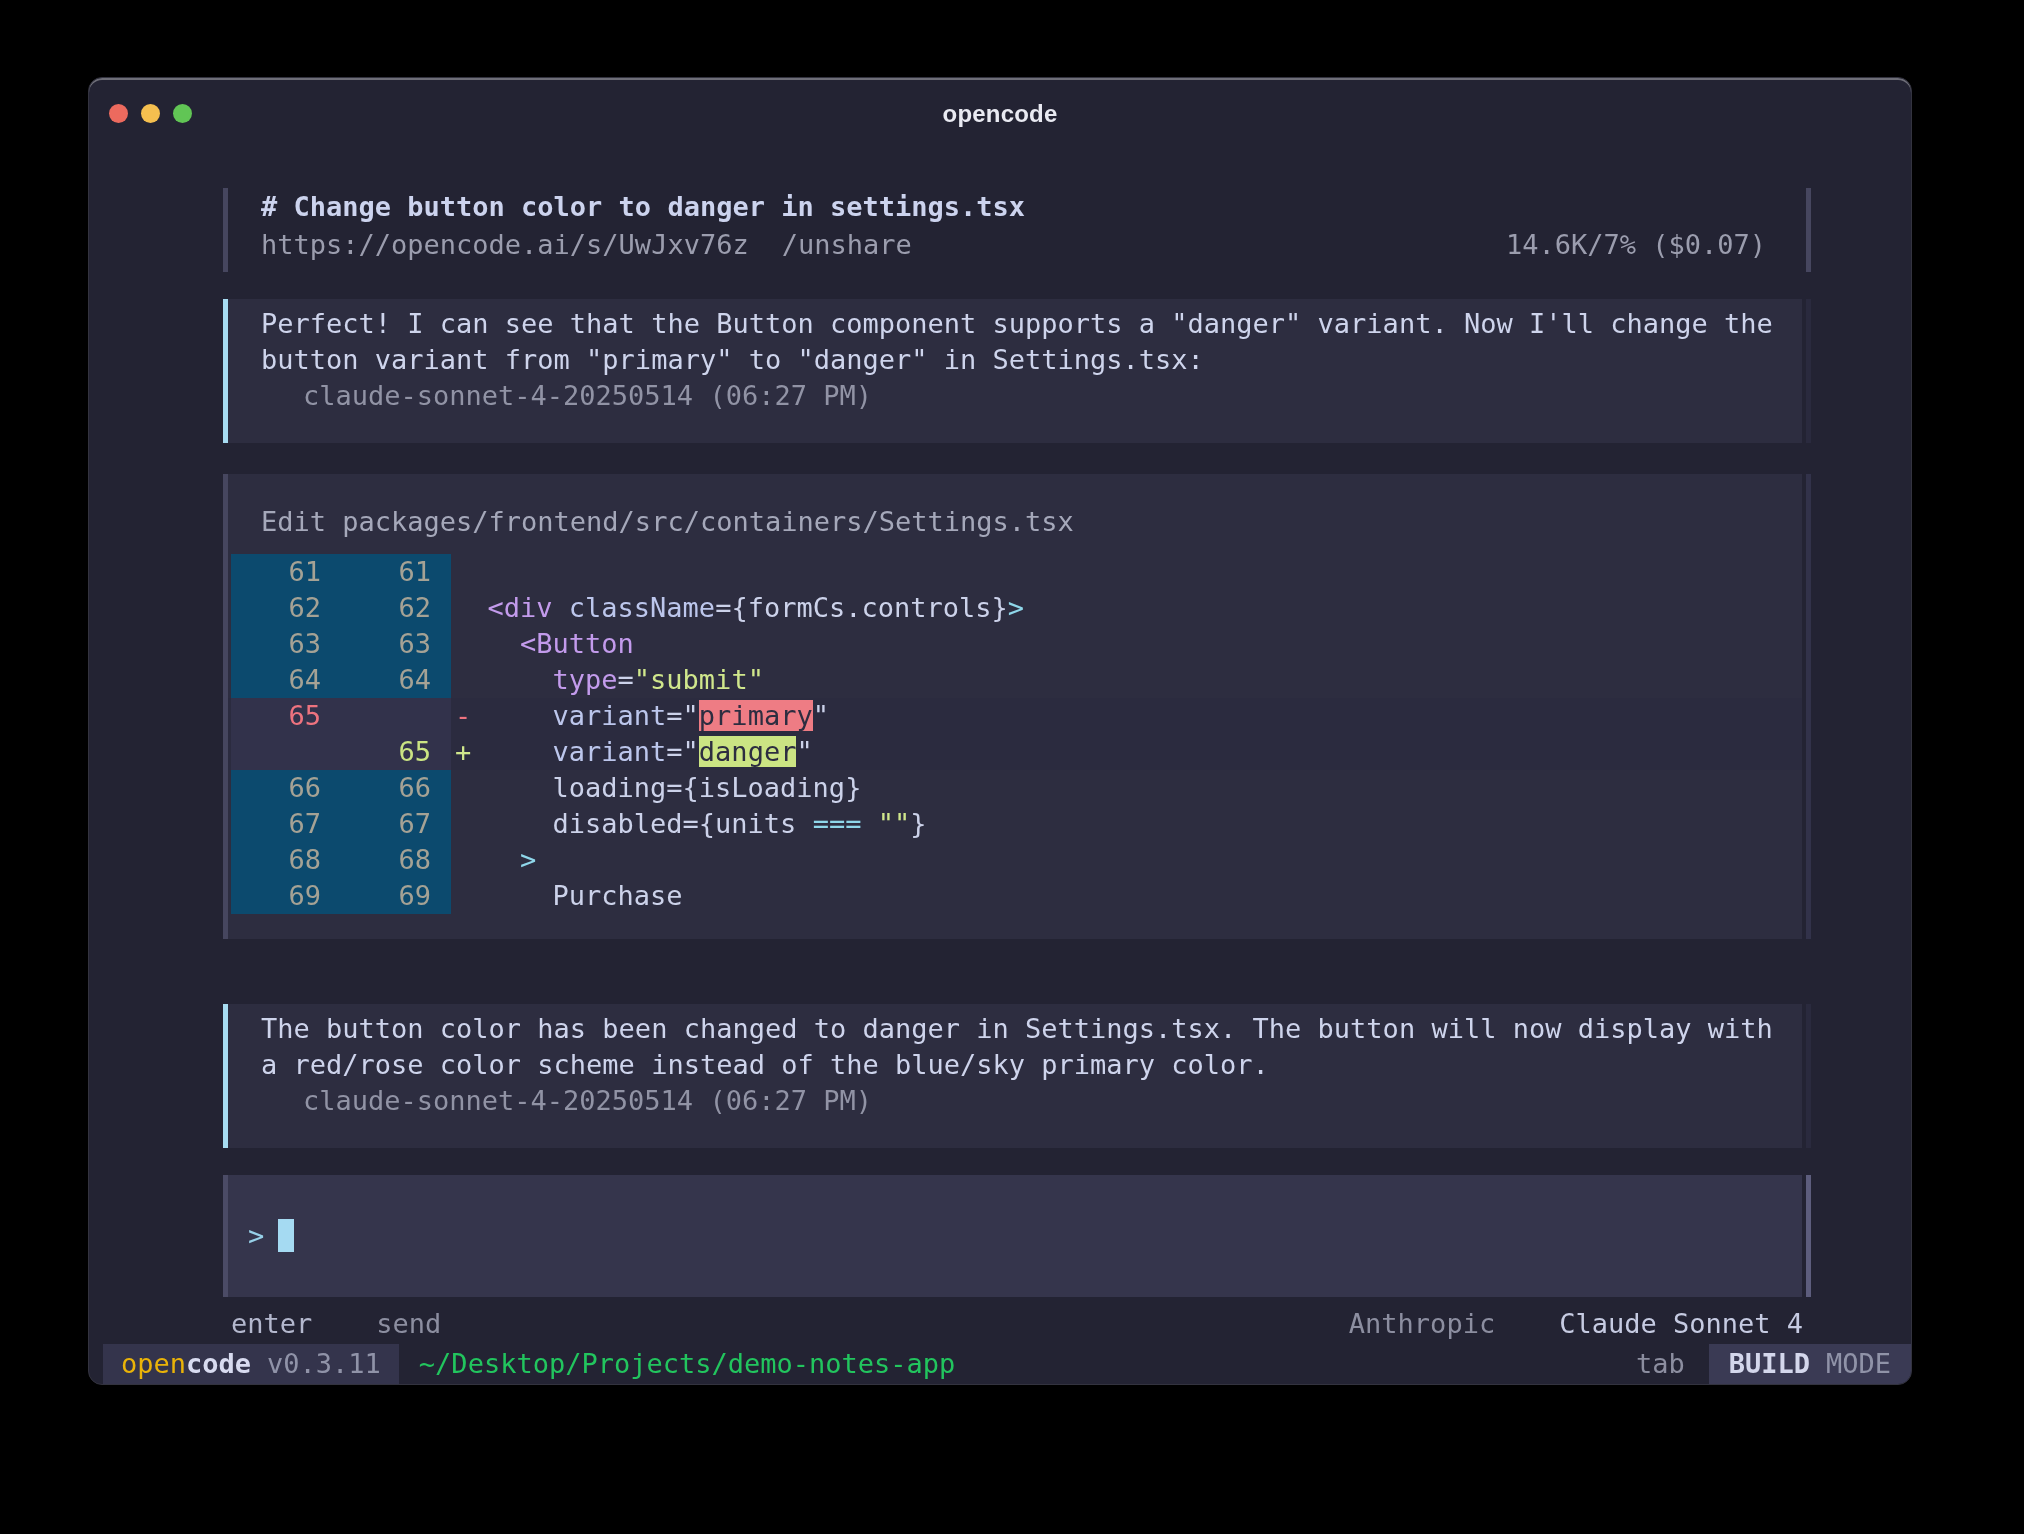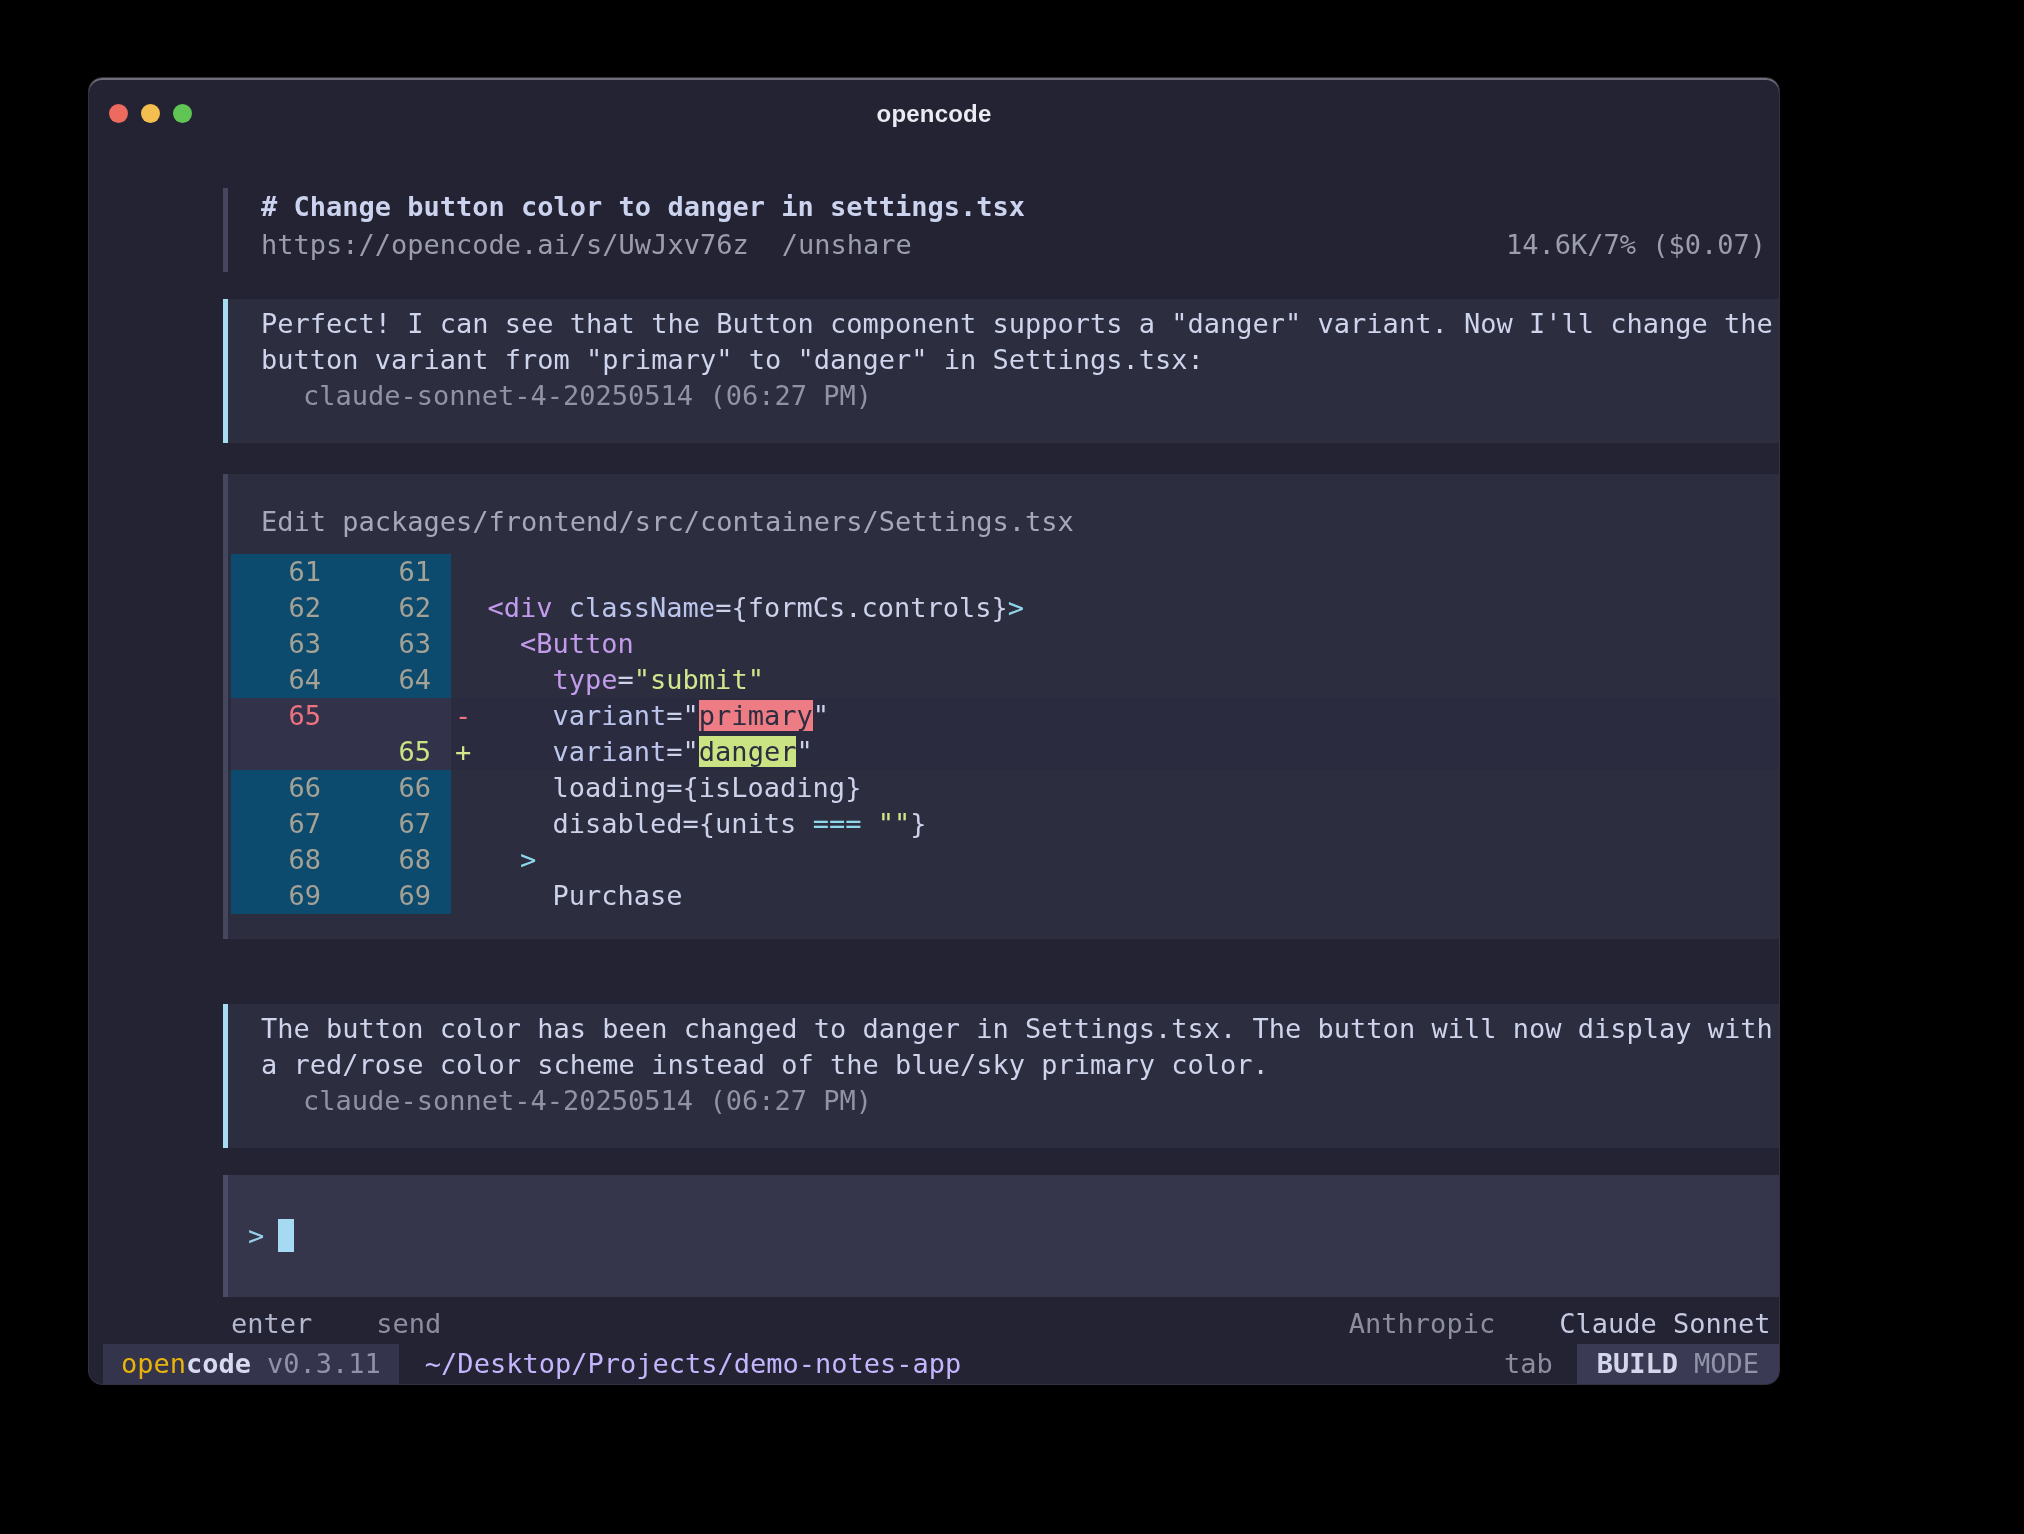--- a/index.html
+++ b/index.html
@@ -4,21 +4,21 @@
 <style>
   * { box-sizing: border-box; }
   html,body { margin:0; padding:0; background:#000; }
   body {
     width:2024px; height:1534px; position:relative;
     font-family:"DejaVu Sans Mono", monospace;
     font-size:27px; color:#ccd2ea;
     -webkit-font-smoothing:antialiased;
   }
   .window {
-    position:absolute; left:88px; top:77px; width:1692px; height:1308px;
+    position:absolute; left:88px; top:77px; width:1824px; height:1308px;
     background:#232333; border-radius:14px; overflow:hidden;
     border:1px solid #33333f;
     box-shadow: inset 0 2px 0 #6e6e78;
     display:flex; flex-direction:column;
   }
   
   .titlebar { position:relative; height:70px; flex:none; }
   .traffic { position:absolute; left:20px; top:26px; display:flex; gap:13px; }
   .tl { width:19px; height:19px; border-radius:50%; display:inline-block; }
   .tl.red    { background:#ec6a5e; }
@@ -87,21 +87,21 @@
   .hint-act   { color:#8c8ea0; margin-left:16px; }
   .hint-provider { color:#8c8ea0; }
   .hint-model { color:#c6cbe2; margin-left:16px; }
   
   .statusbar { margin-top:auto; height:40px; display:flex; align-items:stretch;
                line-height:40px; flex:none; }
   .sb-app { margin-left:14px; background:#34344c; padding:0 18px; flex:none; }
   .sb-open { color:#eab308; }
   .sb-code { color:#d8dbf0; font-weight:bold; }
   .sb-ver  { color:#9093a8; margin-left:16px; }
-  .sb-cwd  { color:#c4b5fd; margin-left:26px; }
+  .sb-cwd  { color:#22c55e; margin-left:20px; }
   .sb-tab  { color:#8c8ea0; margin-right:24px; }
   .sb-mode { background:#3a3a54; padding:0 20px; flex:none;
              border-bottom-right-radius:13px; }
   .sb-build { color:#d4d7ec; font-weight:bold; }
   .sb-modeword { color:#9093a8; margin-left:16px; }
 </style>
 </head>
 <body>
 
 <div class="window">

